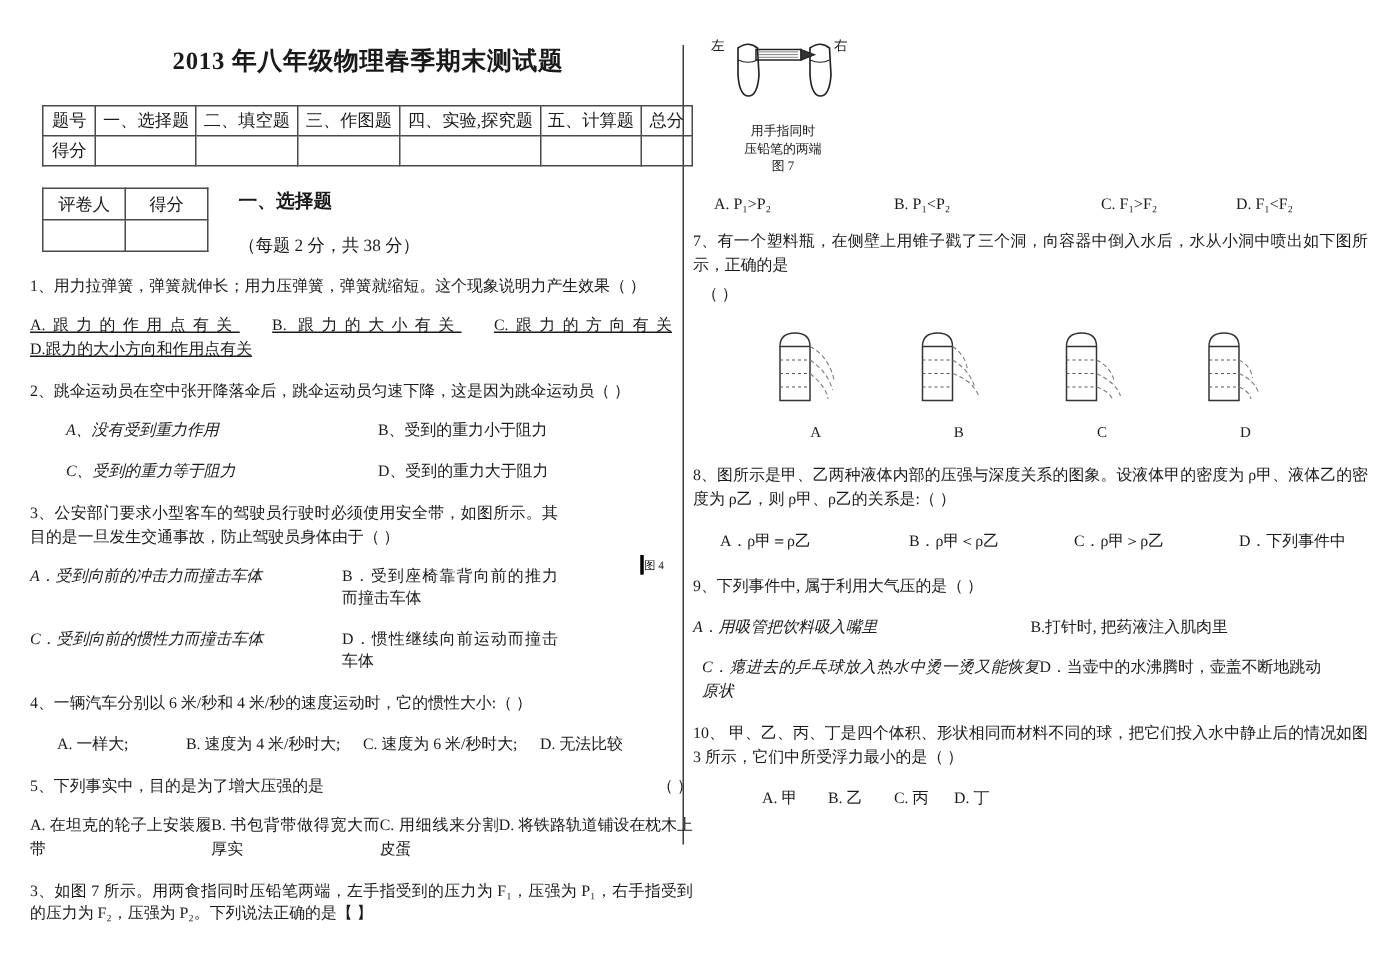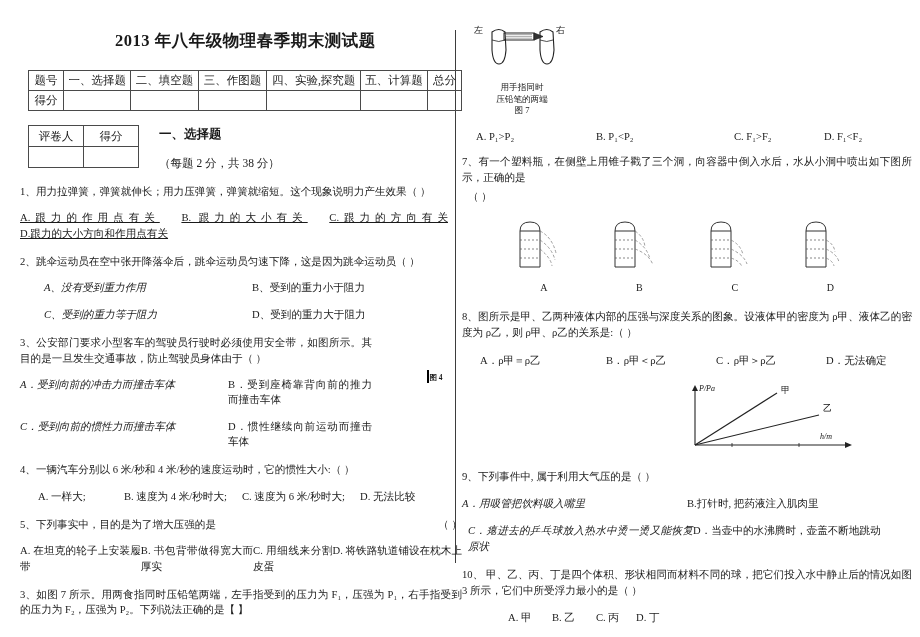--- a/index.html
+++ b/index.html
@@ -146,21 +146,20 @@
 
   .q3-wrap { position: relative; }
 
   
   .photo-fig {
     position: absolute;
     right: 4px;
     top: 34px;
     width: 46px;
     text-align: center;
-    font-weight: bold;
   }
   .photo-box {
     width: 44px;
     height: 56px;
     background:
       radial-gradient(ellipse 7px 9px at 56% 20%, #e8e8e8 40%, rgba(0,0,0,0) 62%),
       radial-gradient(ellipse 13px 17px at 46% 56%, #dcdcdc 38%, rgba(0,0,0,0) 64%),
       radial-gradient(ellipse 5px 6px at 26% 74%, #cfcfcf 45%, rgba(0,0,0,0) 70%),
       linear-gradient(118deg, rgba(255,255,255,0) 42%, #f2f2f2 45%, rgba(255,255,255,0) 52%),
       #0c0c0c;
@@ -424,44 +423,24 @@
         <span class="bottle-label">D</span>
       </span>
     </div>
 
     <div class="q-right" style="margin-top:14px">
       <span>8、图所示是甲、乙两种液体内部的压强与深度关系的图象。设液体甲的密度为 ρ甲、液体乙的密度为 ρ乙，则 ρ甲、ρ乙的关系是:（        ）</span>
       <span class="opt-flex">
         <span style="width:126px;padding-left:18px">A．ρ甲＝ρ乙</span>
         <span style="width:110px">B．ρ甲＜ρ乙</span>
         <span style="width:110px">C．ρ甲＞ρ乙</span>
-        <span>D．无法确定</span>
-      </span>
-    </div>
-
-    <div class="graph-wrap">
-      <svg width="200" height="72" viewBox="0 0 200 72">
-
-        <line x1="18" y1="66" x2="18" y2="10" stroke="#222" stroke-width="1.1"></line>
-        <polygon points="18,6 15,12 21,12" fill="#222"></polygon>
-        <line x1="18" y1="66" x2="170" y2="66" stroke="#222" stroke-width="1.1"></line>
-        <polygon points="175,66 168,63 168,69" fill="#222"></polygon>
-
-        <line x1="55" y1="64" x2="55" y2="68" stroke="#222" stroke-width="0.8"></line>
-        <line x1="122" y1="64" x2="122" y2="68" stroke="#222" stroke-width="0.8"></line>
-
-        <line x1="18" y1="66" x2="100" y2="14" stroke="#222" stroke-width="1.1"></line>
-
-        <line x1="18" y1="66" x2="142" y2="36" stroke="#222" stroke-width="1.1"></line>
-        <text x="22" y="12" font-size="8" font-style="italic" font-family="Liberation Serif, serif" fill="#111">P/Pa</text>
-        <text x="143" y="60" font-size="8" font-style="italic" font-family="Liberation Serif, serif" fill="#111">h/m</text>
-        <text x="104" y="14" font-size="9" font-family="Liberation Serif, serif" fill="#111">甲</text>
-        <text x="146" y="32" font-size="9" font-family="Liberation Serif, serif" fill="#111">乙</text>
-      </svg>
-    </div>
+        <span>D．下列事件中</span>
+      </span>
+    </div>
+
 
     <div class="q-right" style="margin-top:14px">
       <span>9、下列事件中, 属于利用大气压的是（       ）</span>
       <span class="opt-grid2">
         <span class="row">
           <span style="width:225px;flex:0 0 225px">A．用吸管把饮料吸入嘴里</span>
           <span>B.打针时, 把药液注入肌肉里</span>
         </span>
         <span class="row">
           <span style="width:225px;flex:0 0 225px;padding-left:6px">C．瘪进去的乒乓球放入热水中烫一烫又能恢复原状</span>

